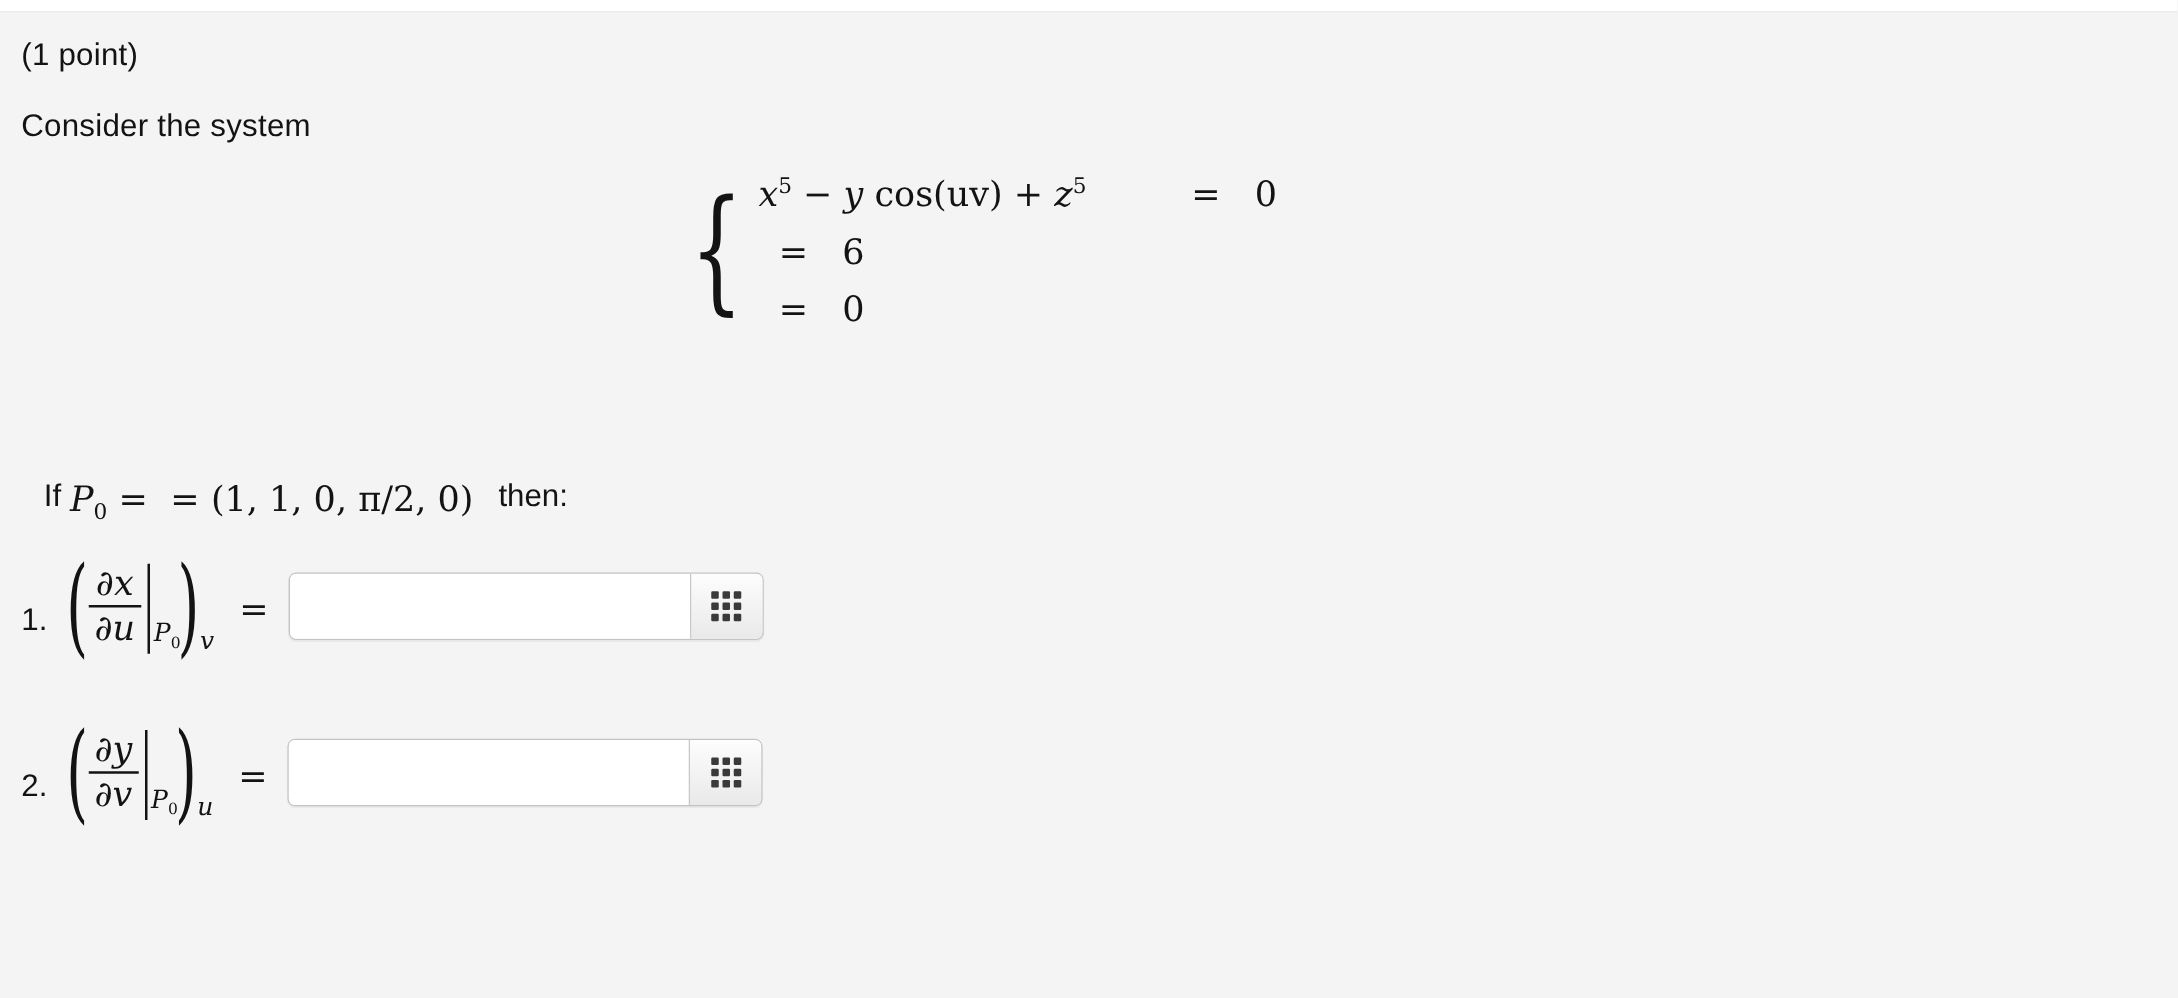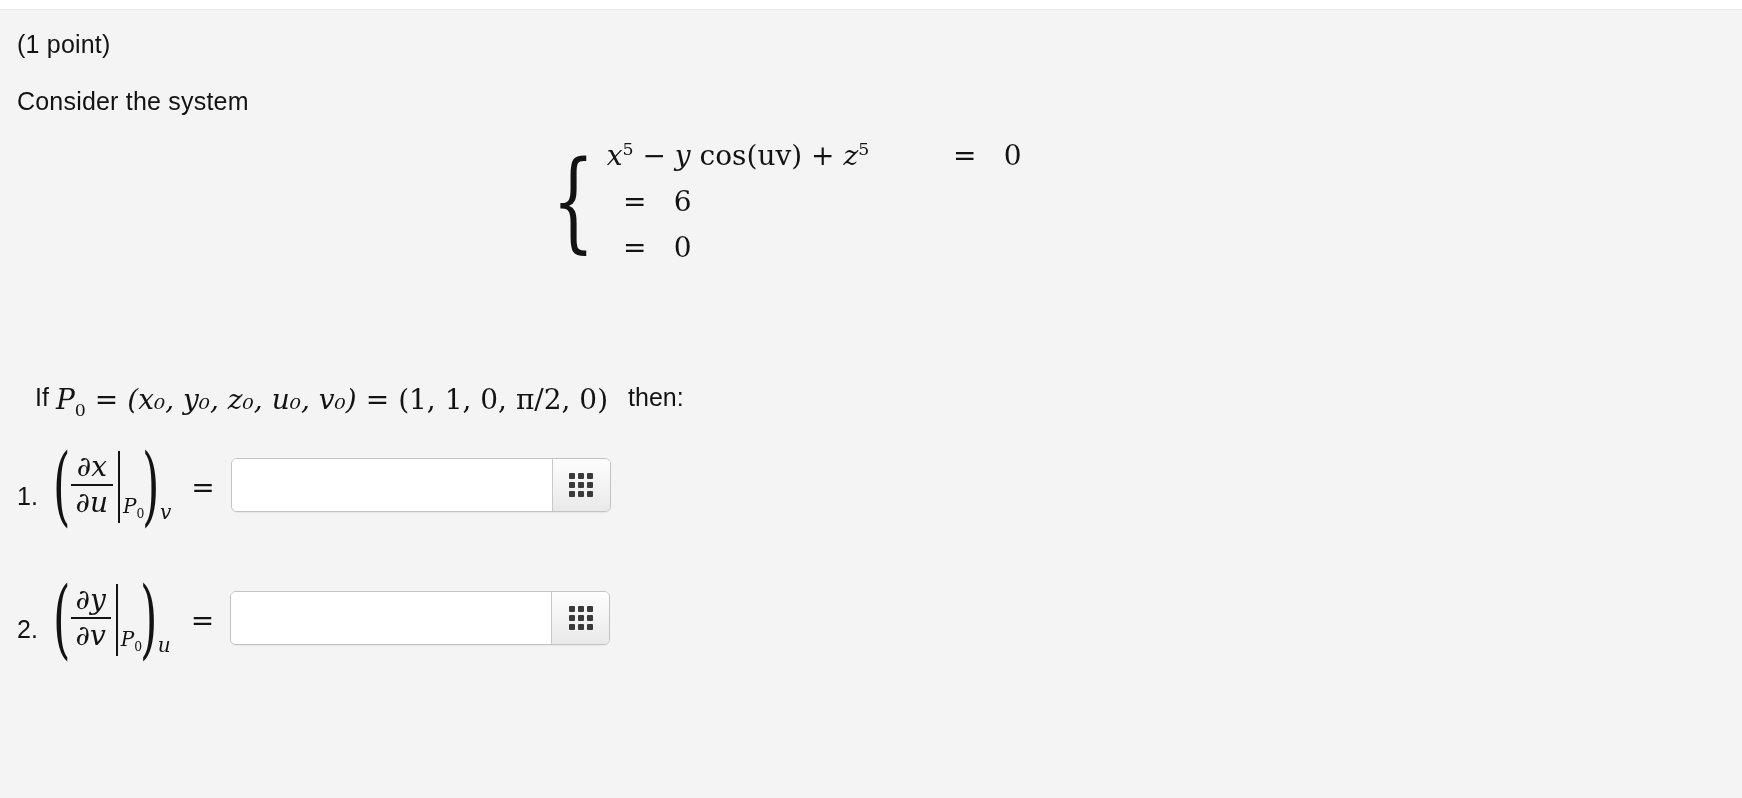--- a/index.html
+++ b/index.html
@@ -301,21 +301,20 @@
         <span class="eq-rhs">0</span>
       </div>
 
     </div>
   </div>
 
   <div class="pointline">
     <span class="lead">If</span>
     <span class="mathpart"><span class="mi">P</span><sub class="sb">0</sub></span>
     <span class="mathpart" style="margin:0 9px;">=</span>
-    <span class="mathpart mi">(x₀, y₀, z₀, u₀, v₀)</span>
     <span class="mathpart" style="margin:0 9px;">=</span>
     <span class="mathpart">(1, 1, 0, π/2, 0)</span>
     <span class="tail">then:</span>
   </div>
 
   <div class="item item1">
     <span class="item-num">1.</span>
 
     <span class="deriv">
       <span class="paren left">(</span>

